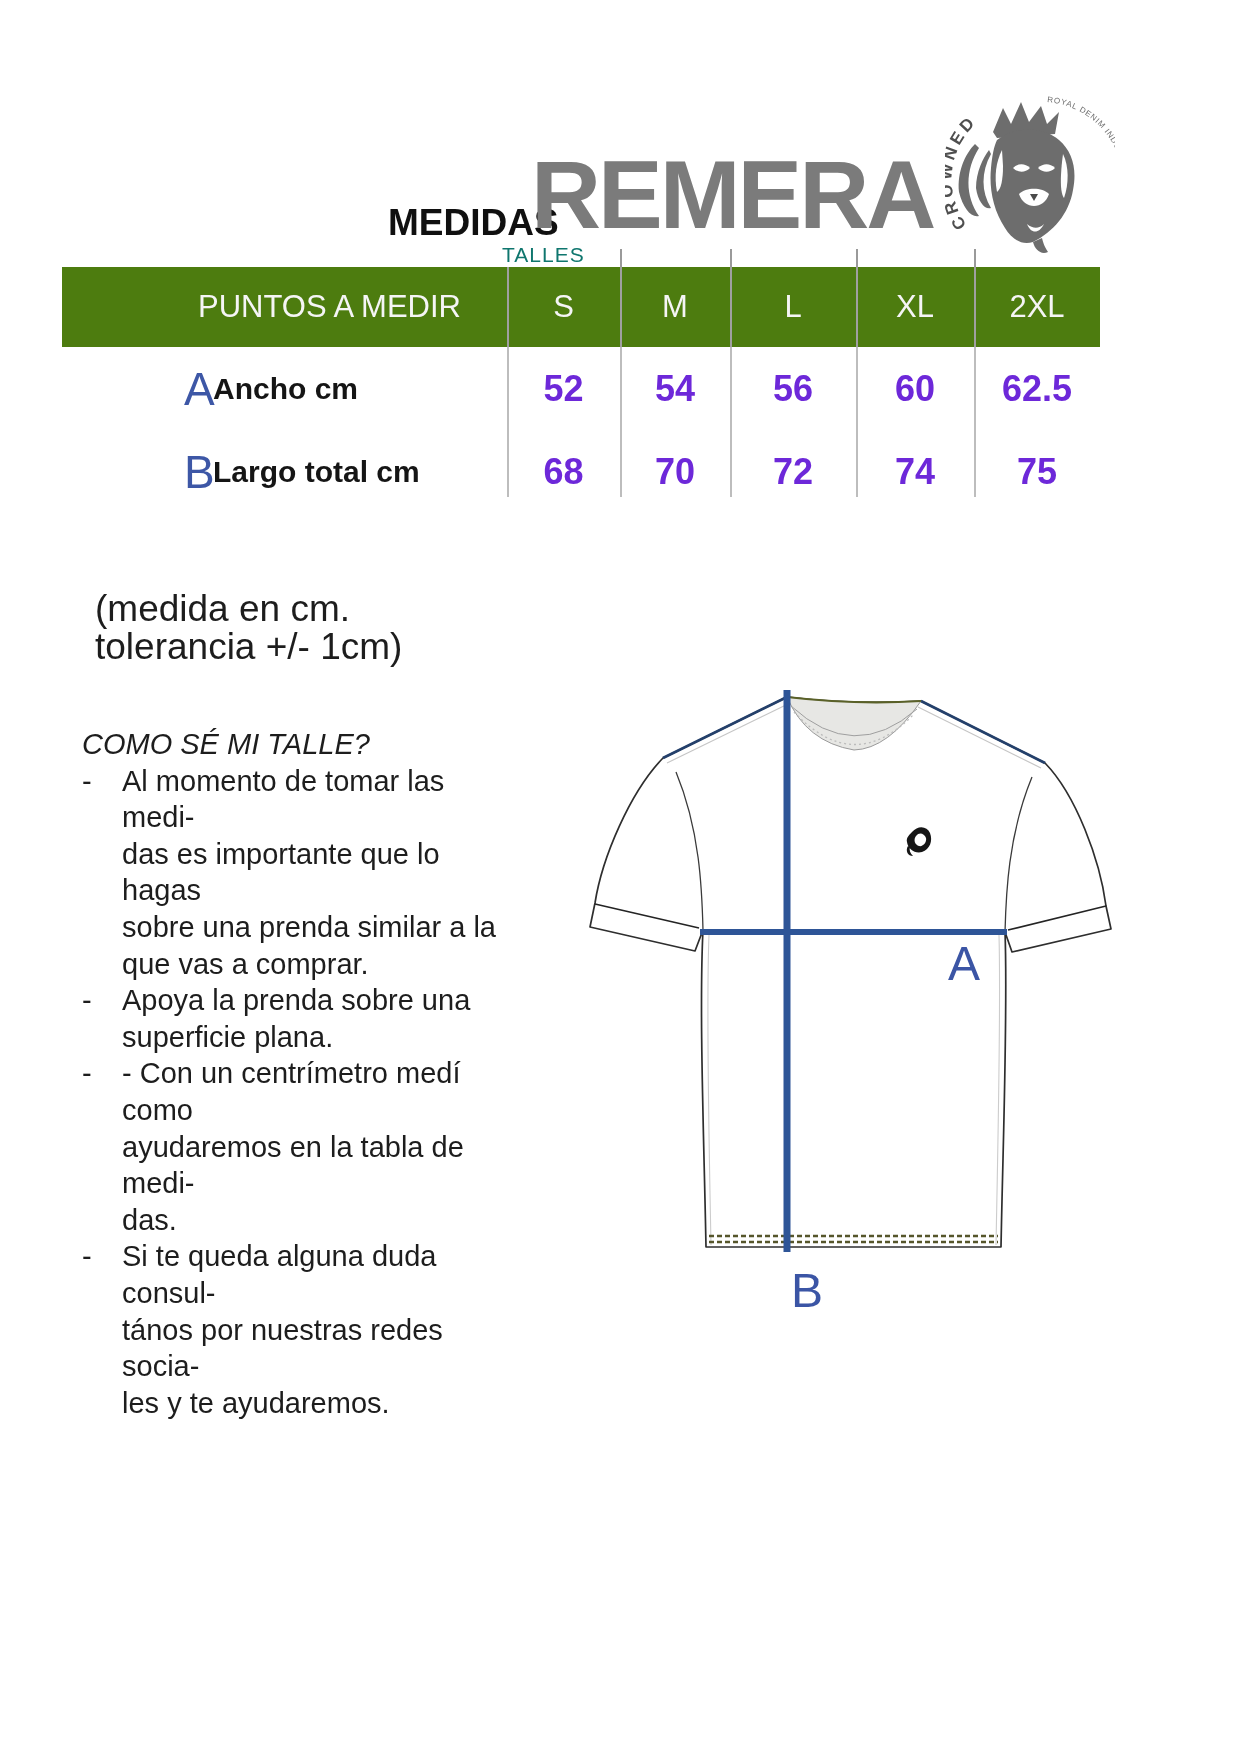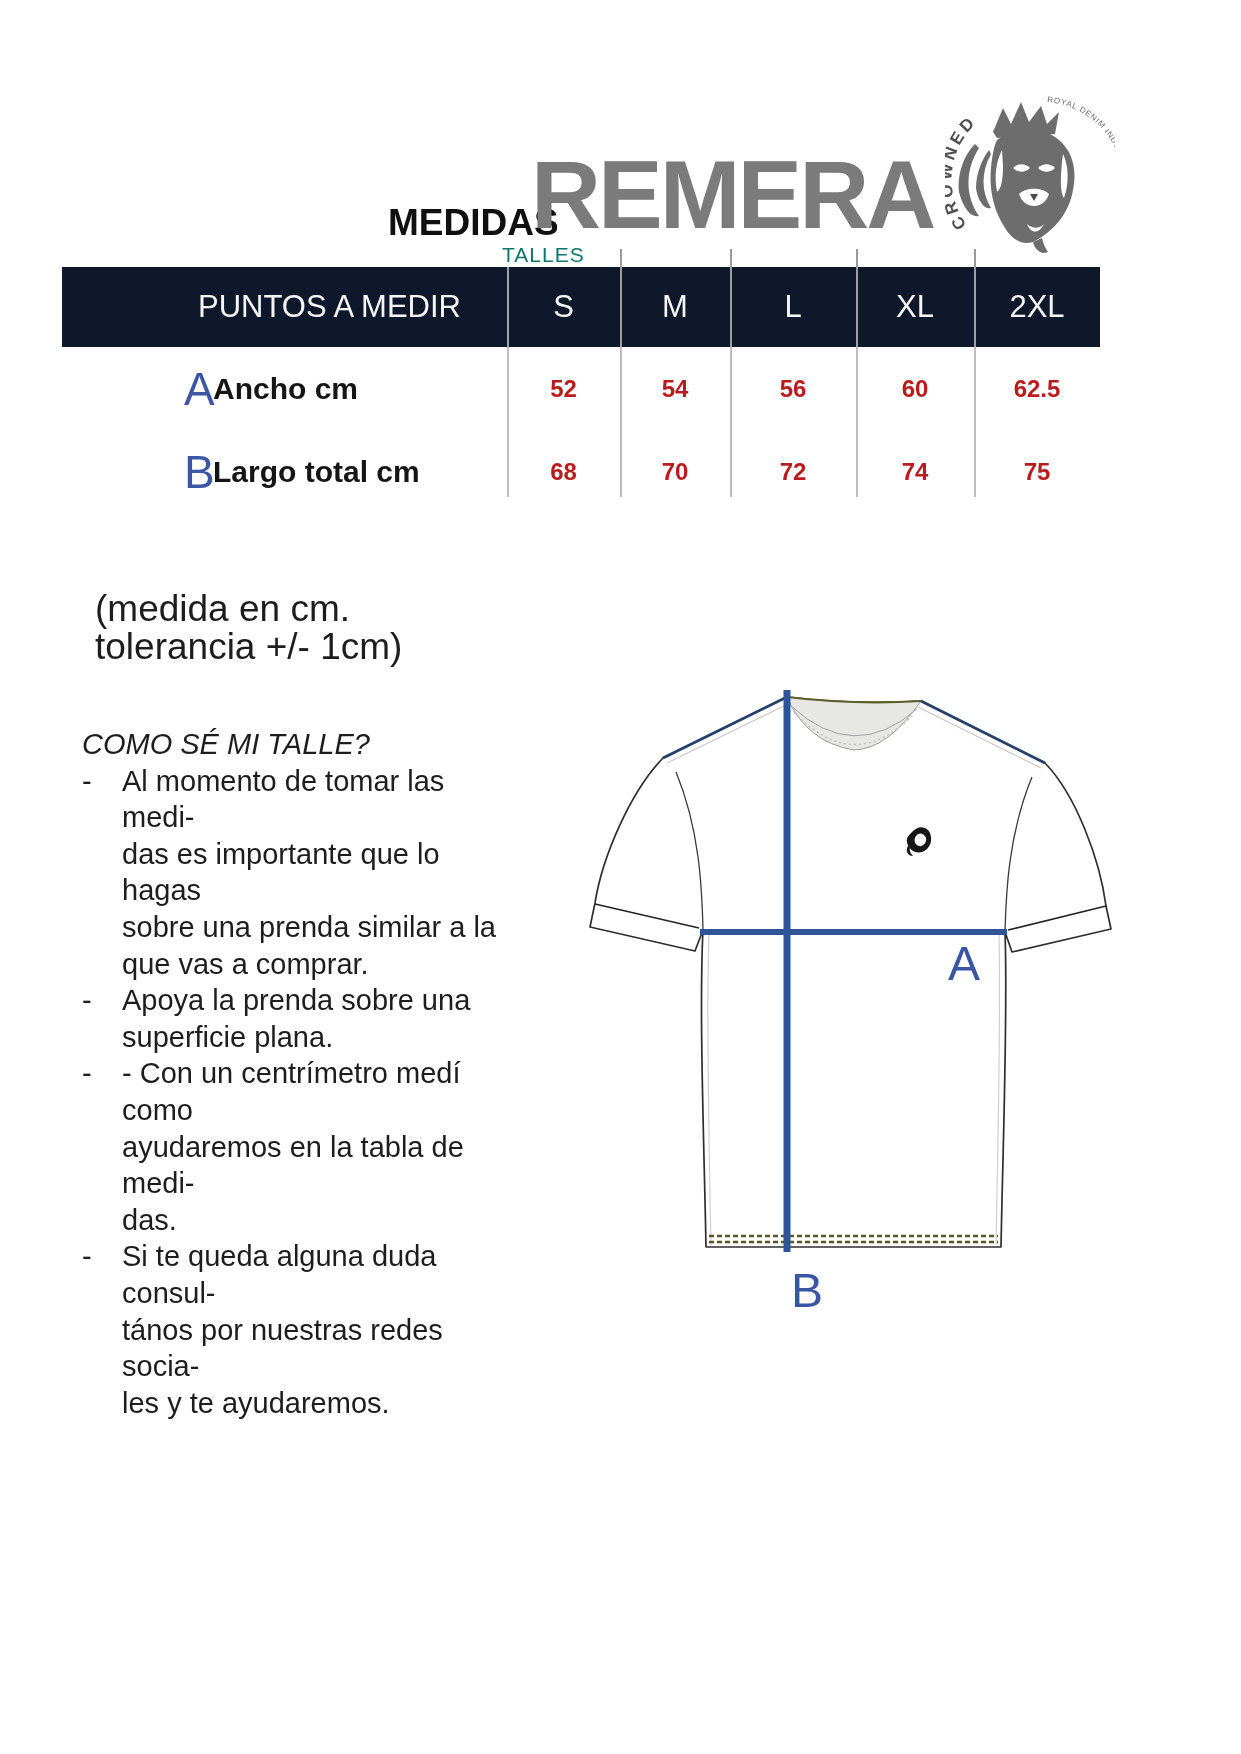--- a/index.html
+++ b/index.html
@@ -8,38 +8,38 @@
 
   
   .title-prefix{position:absolute;left:388px;top:202px;font-size:37px;font-weight:700;
                 letter-spacing:0px;color:#101010;}
   .title-main{position:absolute;left:531px;top:147px;font-size:97px;font-weight:700;
               letter-spacing:-3px;color:#7b7b7b;line-height:95px;}
   .talles-label{position:absolute;left:502px;top:243px;font-size:21px;color:#0f766e;
                 letter-spacing:1px;}
 
   
-  .band{position:absolute;left:62px;top:267px;width:1038px;height:80px;background:#0f172a;
+  .band{position:absolute;left:62px;top:267px;width:1038px;height:80px;background:#4d7c0f;
         display:flex;align-items:center;}
   .col0{width:445px;} .col1{width:113px;} .col2{width:110px;} .col3{width:126px;}
   .col4{width:118px;} .col5{width:126px;}
   .band .hcell{color:#f5f5f5;font-size:31px;text-align:center;}
   .band .hcell.first{text-align:right;padding-right:46px;box-sizing:border-box;}
   .band-divider{position:absolute;top:0;width:2px;height:80px;background:#a0a0a0;}
   .tick{position:absolute;top:249px;width:2px;height:18px;background:#9a9a9a;}
   .col-sep{position:absolute;top:347px;width:2px;height:150px;background:#bdbdbd;}
 
   .trow{position:absolute;left:62px;width:1038px;height:80px;display:flex;align-items:center;}
   .row-a{top:349px;} .row-b{top:432px;}
   .trow .labelcell{position:relative;height:100%;}
   .row-letter{position:absolute;left:122px;top:50%;transform:translateY(-50%);
               font-size:46px;color:#3d57a6;}
   .row-label{position:absolute;left:151px;top:50%;transform:translateY(-50%);
              font-size:30px;font-weight:700;color:#151515;}
-  .vcell{font-size:24px;font-weight:700;color:#b91c1c;text-align:center;}
+  .vcell{font-size:36px;font-weight:700;color:#6d28d9;text-align:center;}
 
   
   .note{position:absolute;left:95px;top:590px;font-size:37px;line-height:38px;color:#1d1d1d;}
   .howto{position:absolute;left:82px;top:726px;width:440px;font-size:29px;
          line-height:36.6px;color:#1d1d1d;}
   .howto-title{margin:0 0 0 0;font-style:italic;}
   .howto-item{display:flex;}
   .howto-dash{width:40px;flex:0 0 40px;}
   .howto-lines{flex:1;}
 

